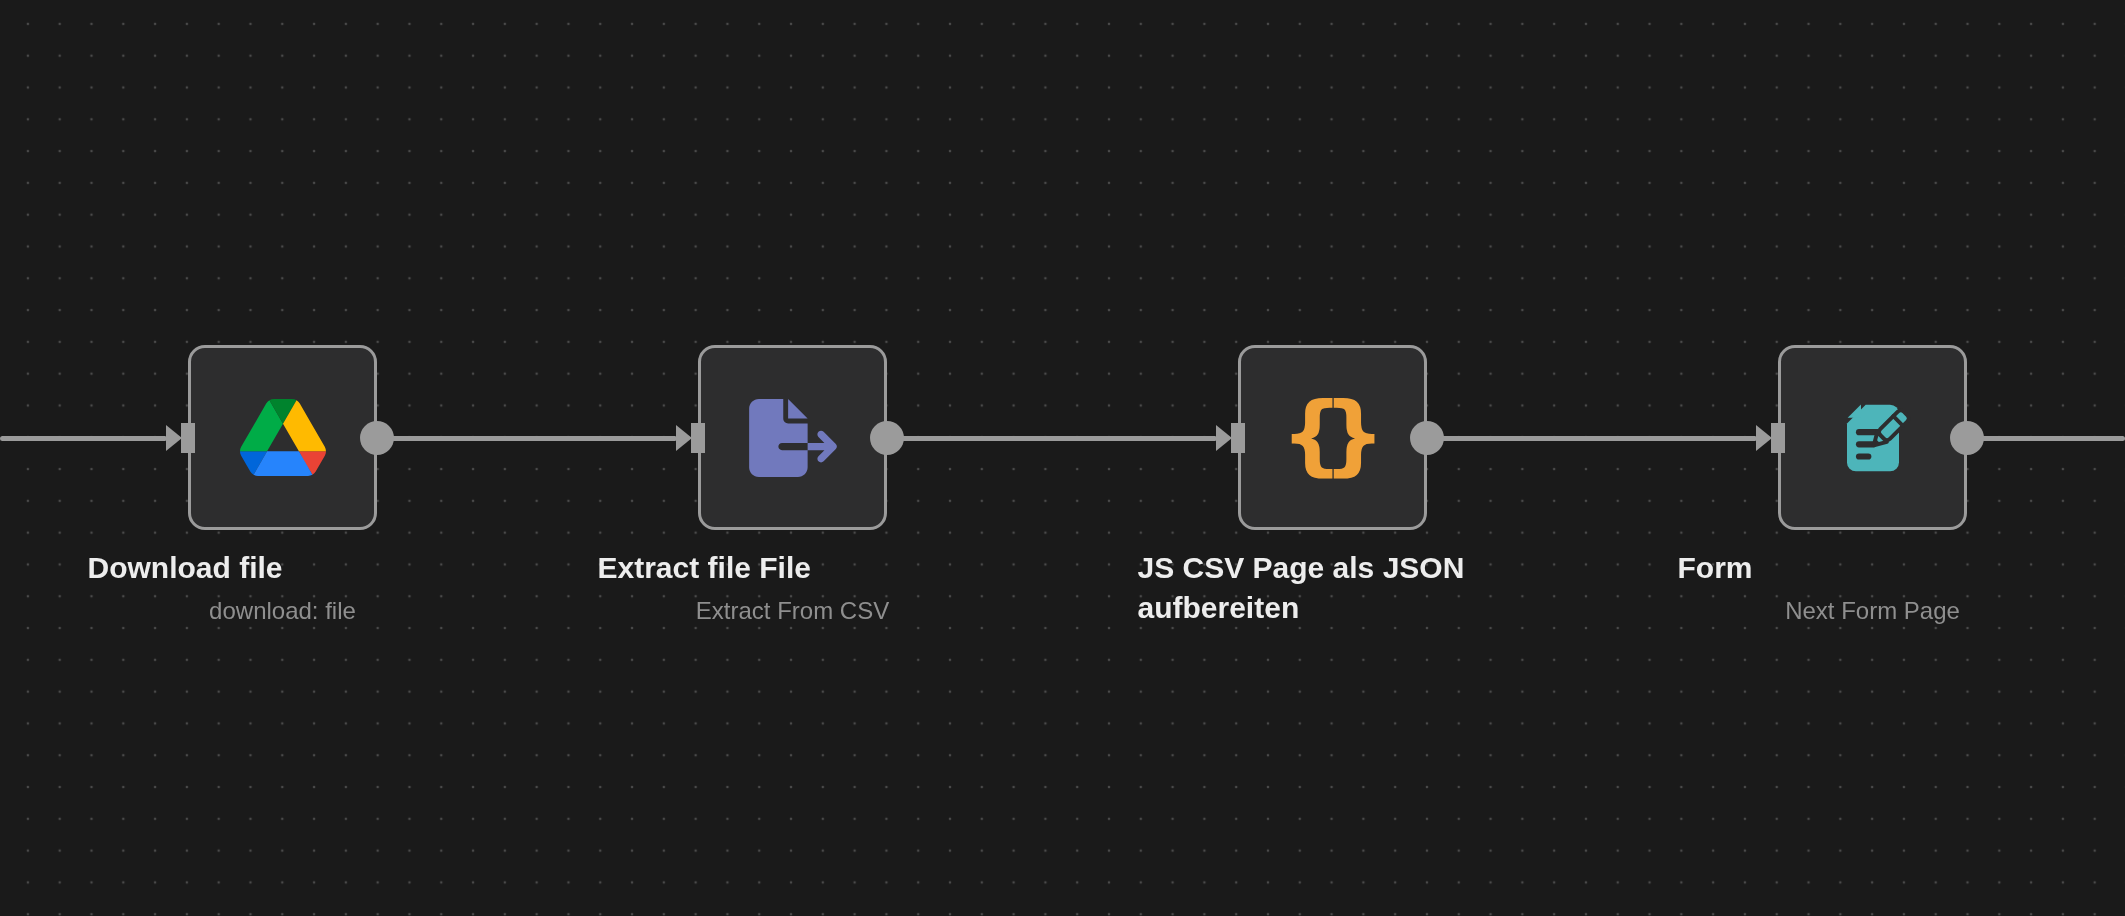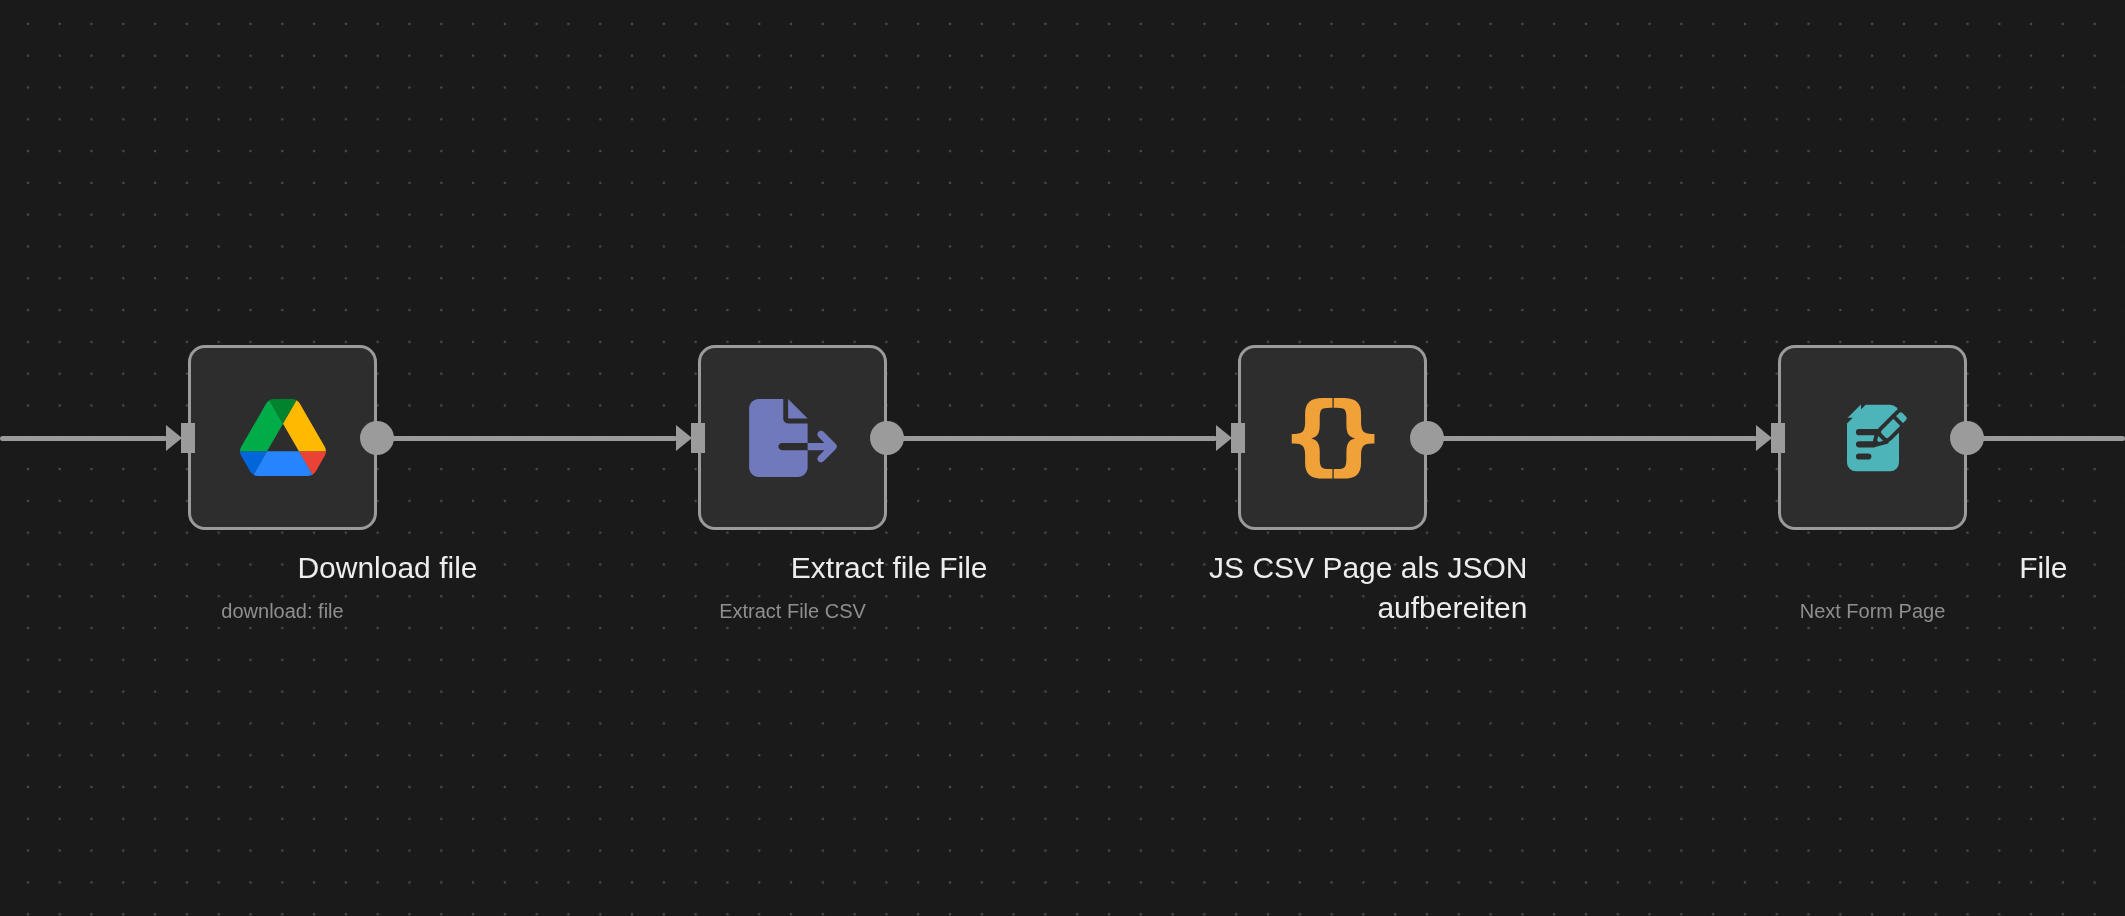--- a/index.html
+++ b/index.html
@@ -52,34 +52,34 @@
   .port-in .bar {
     position: absolute; left: 15px; top: 0;
     width: 14px; height: 30px;
     background: #9b9b9b;
   }
   .node-title {
     position: absolute;
     top: 203px; left: 50%;
     transform: translateX(-50%);
     width: 390px;
-    text-align: right;
+    text-align: left;
     color: #ededed;
     font-size: 30px;
-    font-weight: 400;
+    font-weight: 700;
     line-height: 40px;
   }
   .node-subtitle {
     position: absolute;
     top: 251px; left: 50%;
     transform: translateX(-50%);
     width: 420px;
     text-align: center;
     color: #8f8f8f;
-    font-size: 20px;
+    font-size: 24px;
     font-weight: 400;
     line-height: 30px;
   }
   .node-icon { display: block; }
   .fill-dark { fill: #2d2d2e; }
   .stroke-dark { stroke: #2d2d2e; stroke-width: 2.4; stroke-linejoin: round; stroke-linecap: round; }
   .brace-text { font-family: "DejaVu Sans", sans-serif; font-weight: bold; }
 </style>
 </head>
 <body>
@@ -117,21 +117,21 @@
       <svg class="node-icon" width="88" height="78" viewBox="0 0 576 512">
         <path d="M0 64C0 28.7 28.7 0 64 0L224 0l0 128c0 17.7 14.3 32 32 32l128 0 0 128-168 0c-13.3 0-24 10.7-24 24s10.7 24 24 24l168 0 0 112c0 35.3-28.7 64-64 64L64 512c-35.3 0-64-28.7-64-64L0 64zM384 336l0-48 110.1 0-39-39c-9.4-9.4-9.4-24.6 0-33.9s24.6-9.4 33.9 0l80 80c9.4 9.4 9.4 24.6 0 33.9l-80 80c-9.4 9.4-24.6 9.4-33.9 0s-9.4-24.6 0-33.9l39-39L384 336zm0-208l-128 0L256 0 384 128z" fill="#7179bd"></path>
       </svg>
     </div>
     <div class="port-in">
         <div class="arrow"></div>
         <div class="bar"></div>
       </div>
     <div class="port-out"></div>
     <div class="node-title">Extract file File</div>
-    <div class="node-subtitle">Extract File CSV</div>
+    <div class="node-subtitle">Extract From CSV</div>
   </div>
 
   <div class="node-group" style="left:1238px">
     <div class="node-box">
       <svg class="node-icon" width="84" height="90" viewBox="0 0 84 90">
         <text class="brace-text" x="21" y="71" font-size="88" text-anchor="middle" fill="#f0a138">{</text>
         <text class="brace-text" x="63" y="71" font-size="88" text-anchor="middle" fill="#f0a138">}</text>
       </svg>
     </div>
     <div class="port-in">
@@ -161,17 +161,17 @@
           <path class="stroke-dark" d="M26.8 24 L35.2 24 L31 31.2 Z" fill="#4db5ba"></path>
           <path class="fill-dark" d="M29.4 27.6 L32.6 27.6 L31 30.4 Z"></path>
         </g>
       </svg>
     </div>
     <div class="port-in">
         <div class="arrow"></div>
         <div class="bar"></div>
       </div>
     <div class="port-out"></div>
-    <div class="node-title">File</div>
+    <div class="node-title">Form</div>
     <div class="node-subtitle">Next Form Page</div>
   </div>
 
 </div>
 
 </body></html>

